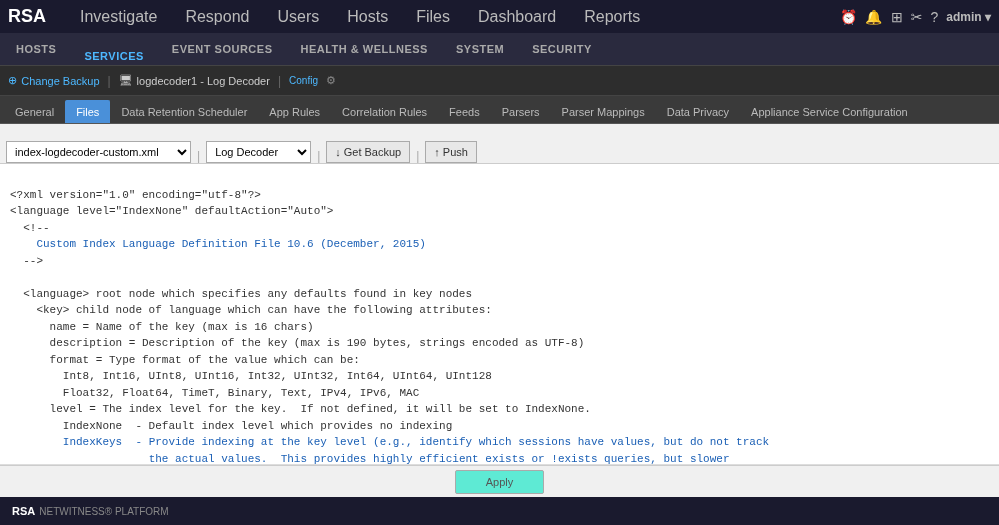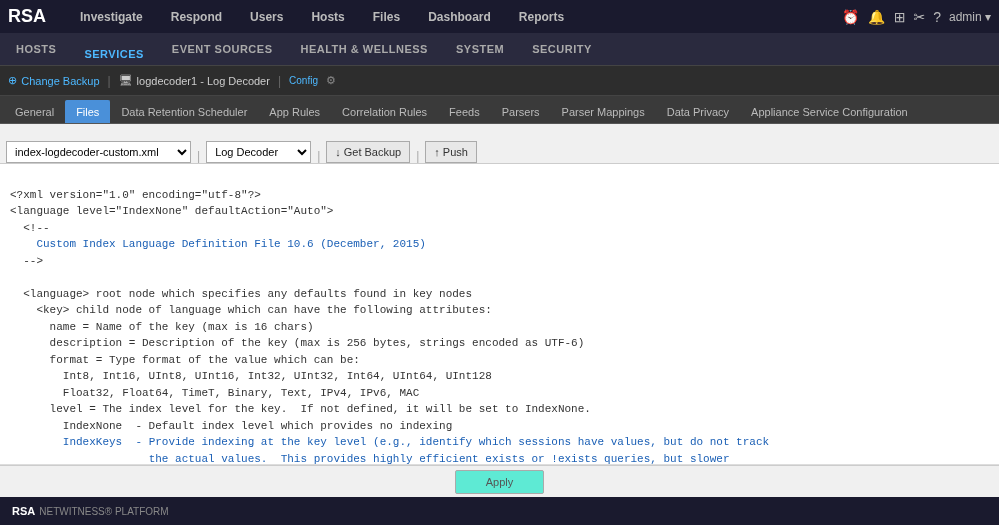--- a/index.html
+++ b/index.html
@@ -15,37 +15,37 @@
       gap: 20px;
     }
     .top-nav .logo {
       color: #fff;
       font-size: 18px;
       font-weight: bold;
       margin-right: 10px;
     }
     .top-nav .nav-item {
       color: #bbb;
-      font-size: 12px;
+      font-size: 16px;
       cursor: pointer;
       padding: 2px 4px;
-      font-weight: bold;
     }
     .top-nav .nav-icons {
       margin-left: auto;
       display: flex;
       align-items: center;
       gap: 8px;
       color: #bbb;
       font-size: 14px;
     }
     .top-nav .admin {
       color: #bbb;
       font-size: 12px;
       cursor: pointer;
+      font-weight: bold;
     }
 
     
     .second-nav {
       background: #2a2a3e;
       display: flex;
       align-items: center;
       height: 33px;
       padding: 0 12px;
       gap: 20px;
@@ -55,21 +55,21 @@
       color: #aaa;
       font-size: 11px;
       font-weight: bold;
       cursor: pointer;
       padding: 8px 4px;
       text-transform: uppercase;
       letter-spacing: 0.5px;
     }
     .second-nav .nav-item.active {
       color: #4db8ff;
-      border-bottom: 8px solid #e5e5e5;
+      border-bottom: 4px solid #e5e5e5;
       margin-top: 18px;
     }
 
     
     .breadcrumb-bar {
       background: #2d2d2d;
       display: flex;
       align-items: center;
       height: 30px;
       padding: 0 8px;
@@ -296,21 +296,21 @@
   <div class="code-area">
 <span>&lt;?xml version="1.0" encoding="utf-8"?&gt;</span>
 <span>&lt;language level="IndexNone" defaultAction="Auto"&gt;</span>
 <span>  &lt;!--</span>
 <span>    <span class="highlight-blue">Custom Index Language Definition File 10.6 (December, 2015)</span></span>
 <span>  --&gt;</span>
 <span></span>
 <span>  &lt;language&gt; root node which specifies any defaults found in key nodes</span>
 <span>    &lt;key&gt; child node of language which can have the following attributes:</span>
 <span>      name = Name of the key (max is 16 chars)</span>
-<span>      description = Description of the key (max is 256 bytes, strings encoded as UTF-6)</span>
+<span>      description = Description of the key (max is 190 bytes, strings encoded as UTF-8)</span>
 <span>      format = Type format of the value which can be:</span>
 <span>        Int8, Int16, UInt8, UInt16, Int32, UInt32, Int64, UInt64, UInt128</span>
 <span>        Float32, Float64, TimeT, Binary, Text, IPv4, IPv6, MAC</span>
 <span>      level = The index level for the key.  If not defined, it will be set to IndexNone.</span>
 <span>        IndexNone  - Default index level which provides no indexing</span>
 <span>        <span class="highlight-blue">IndexKeys  - Provide indexing at the key level (e.g., identify which sessions have values, but do not track</span></span>
 <span>                     <span class="highlight-blue">the actual values.  This provides highly efficient exists or !exists queries, but slower</span></span>
 <span>                     <span class="highlight-blue">queries for other operators like: key = 'some value'</span></span>
 
 

